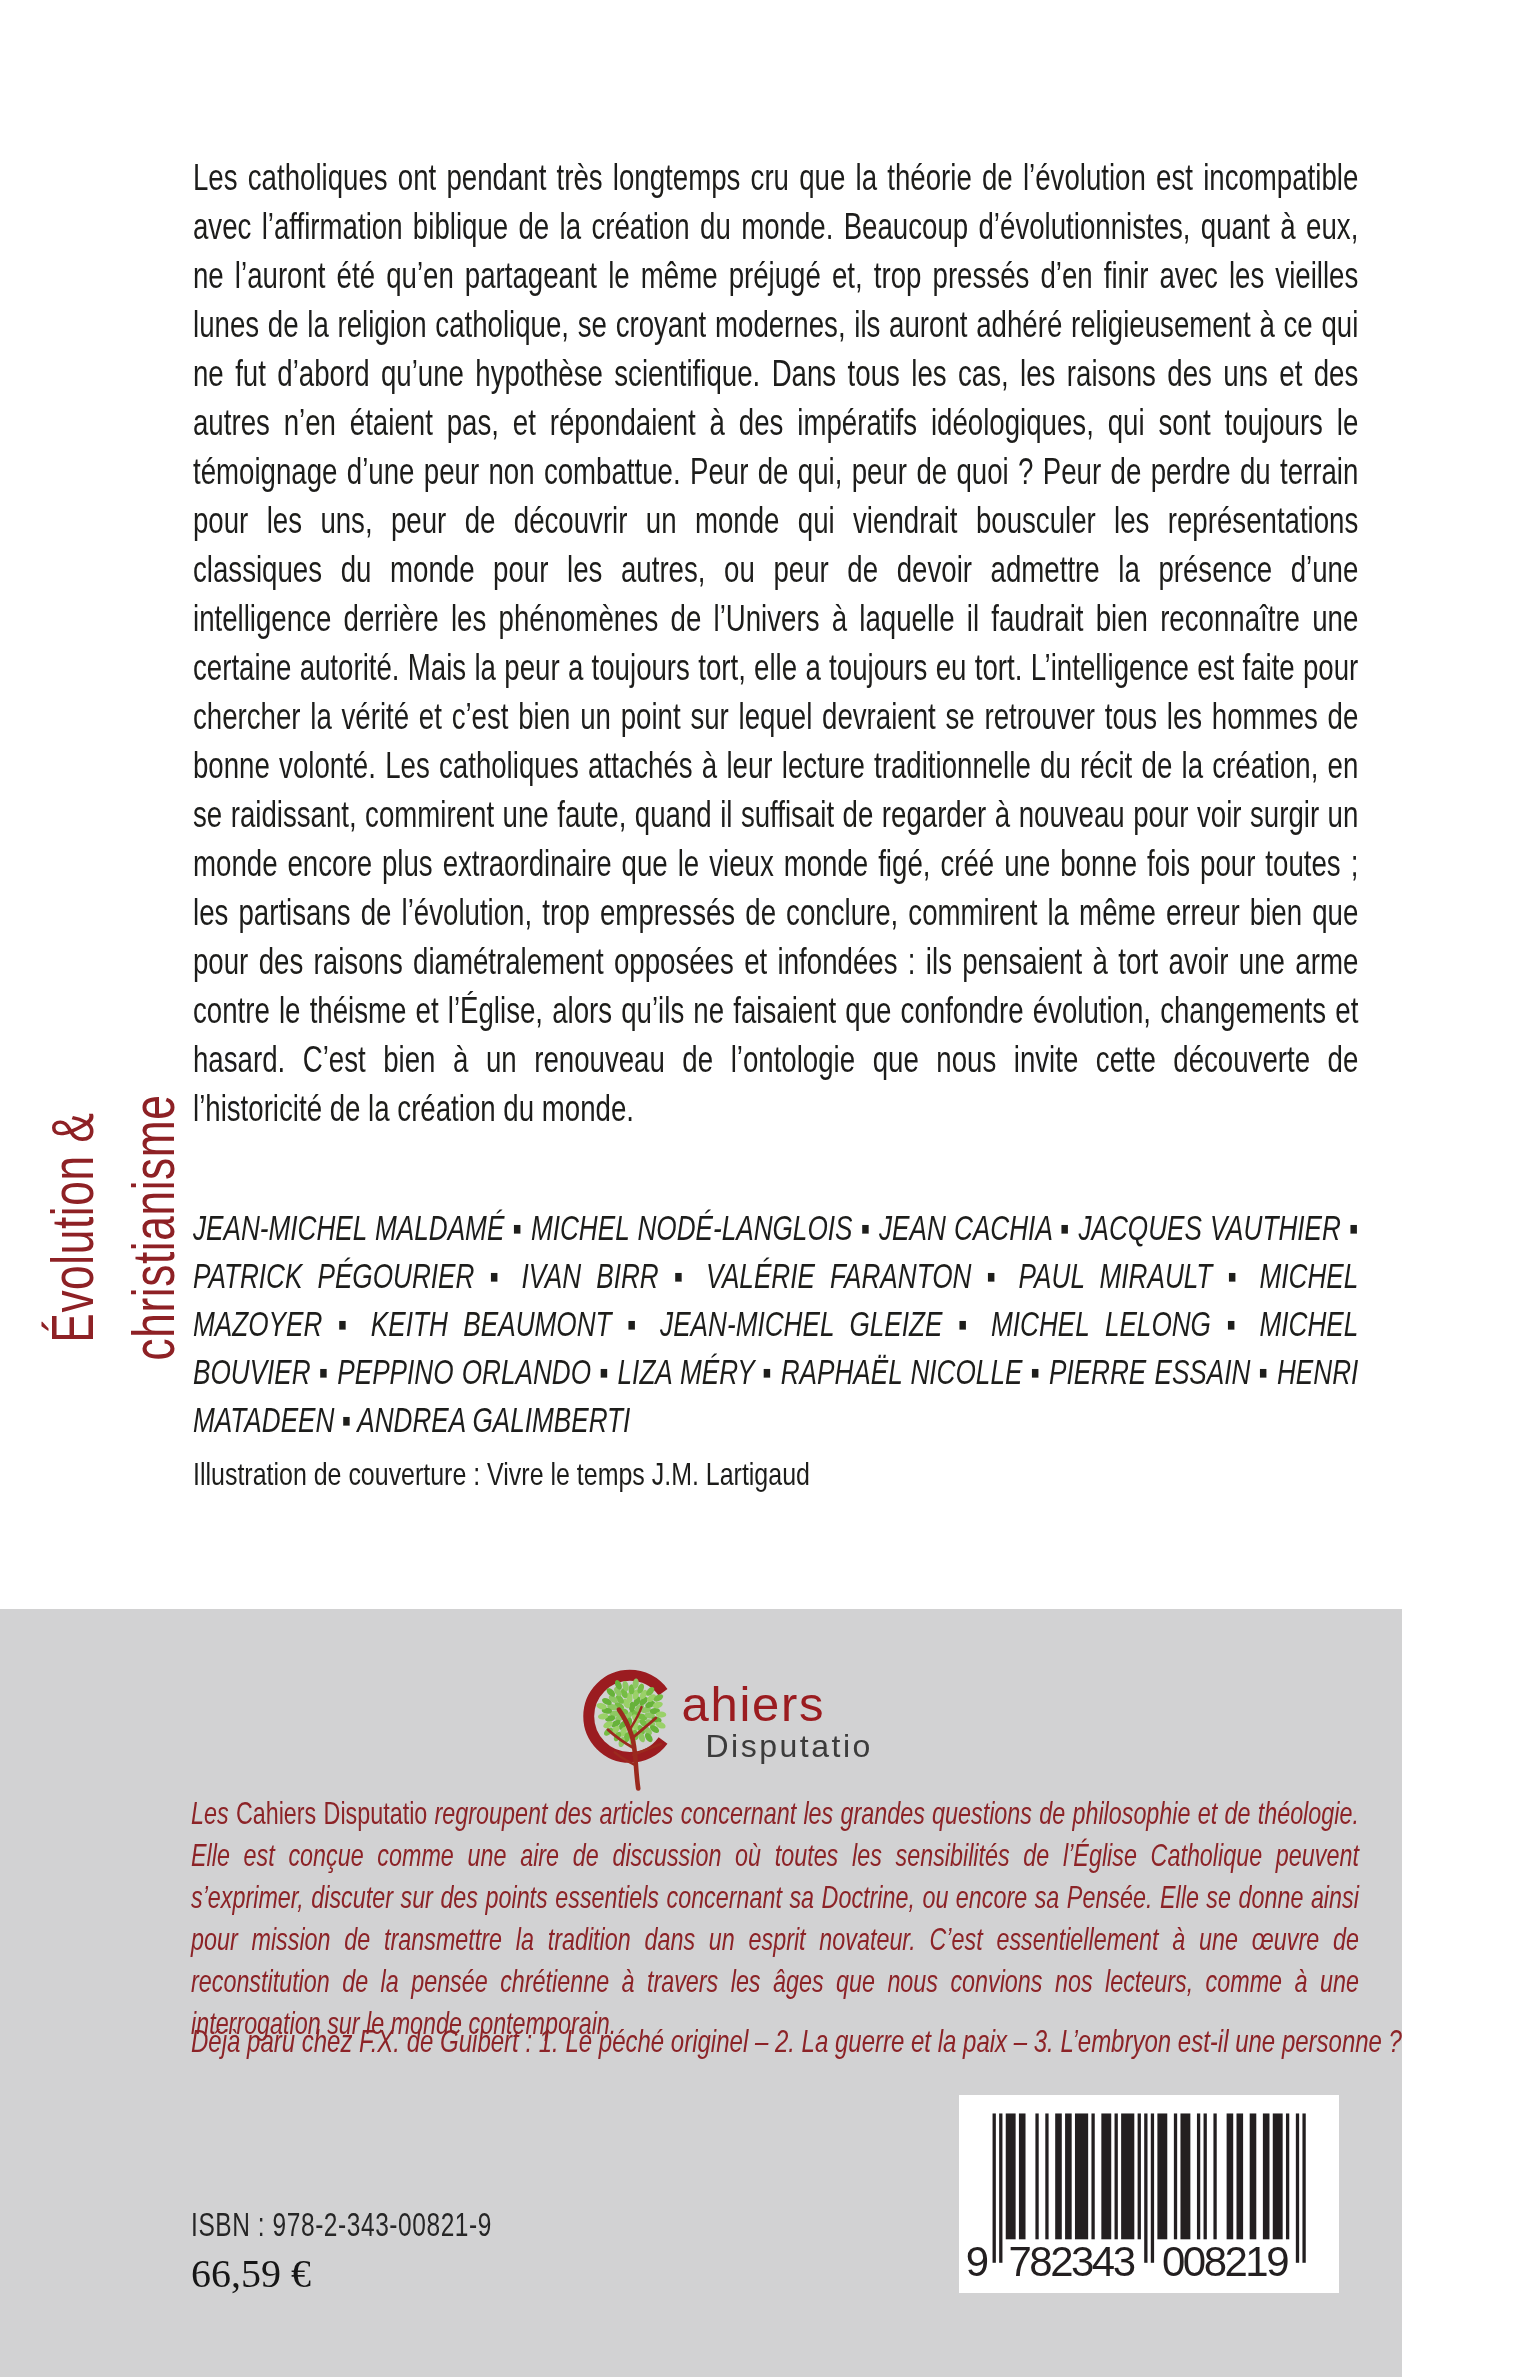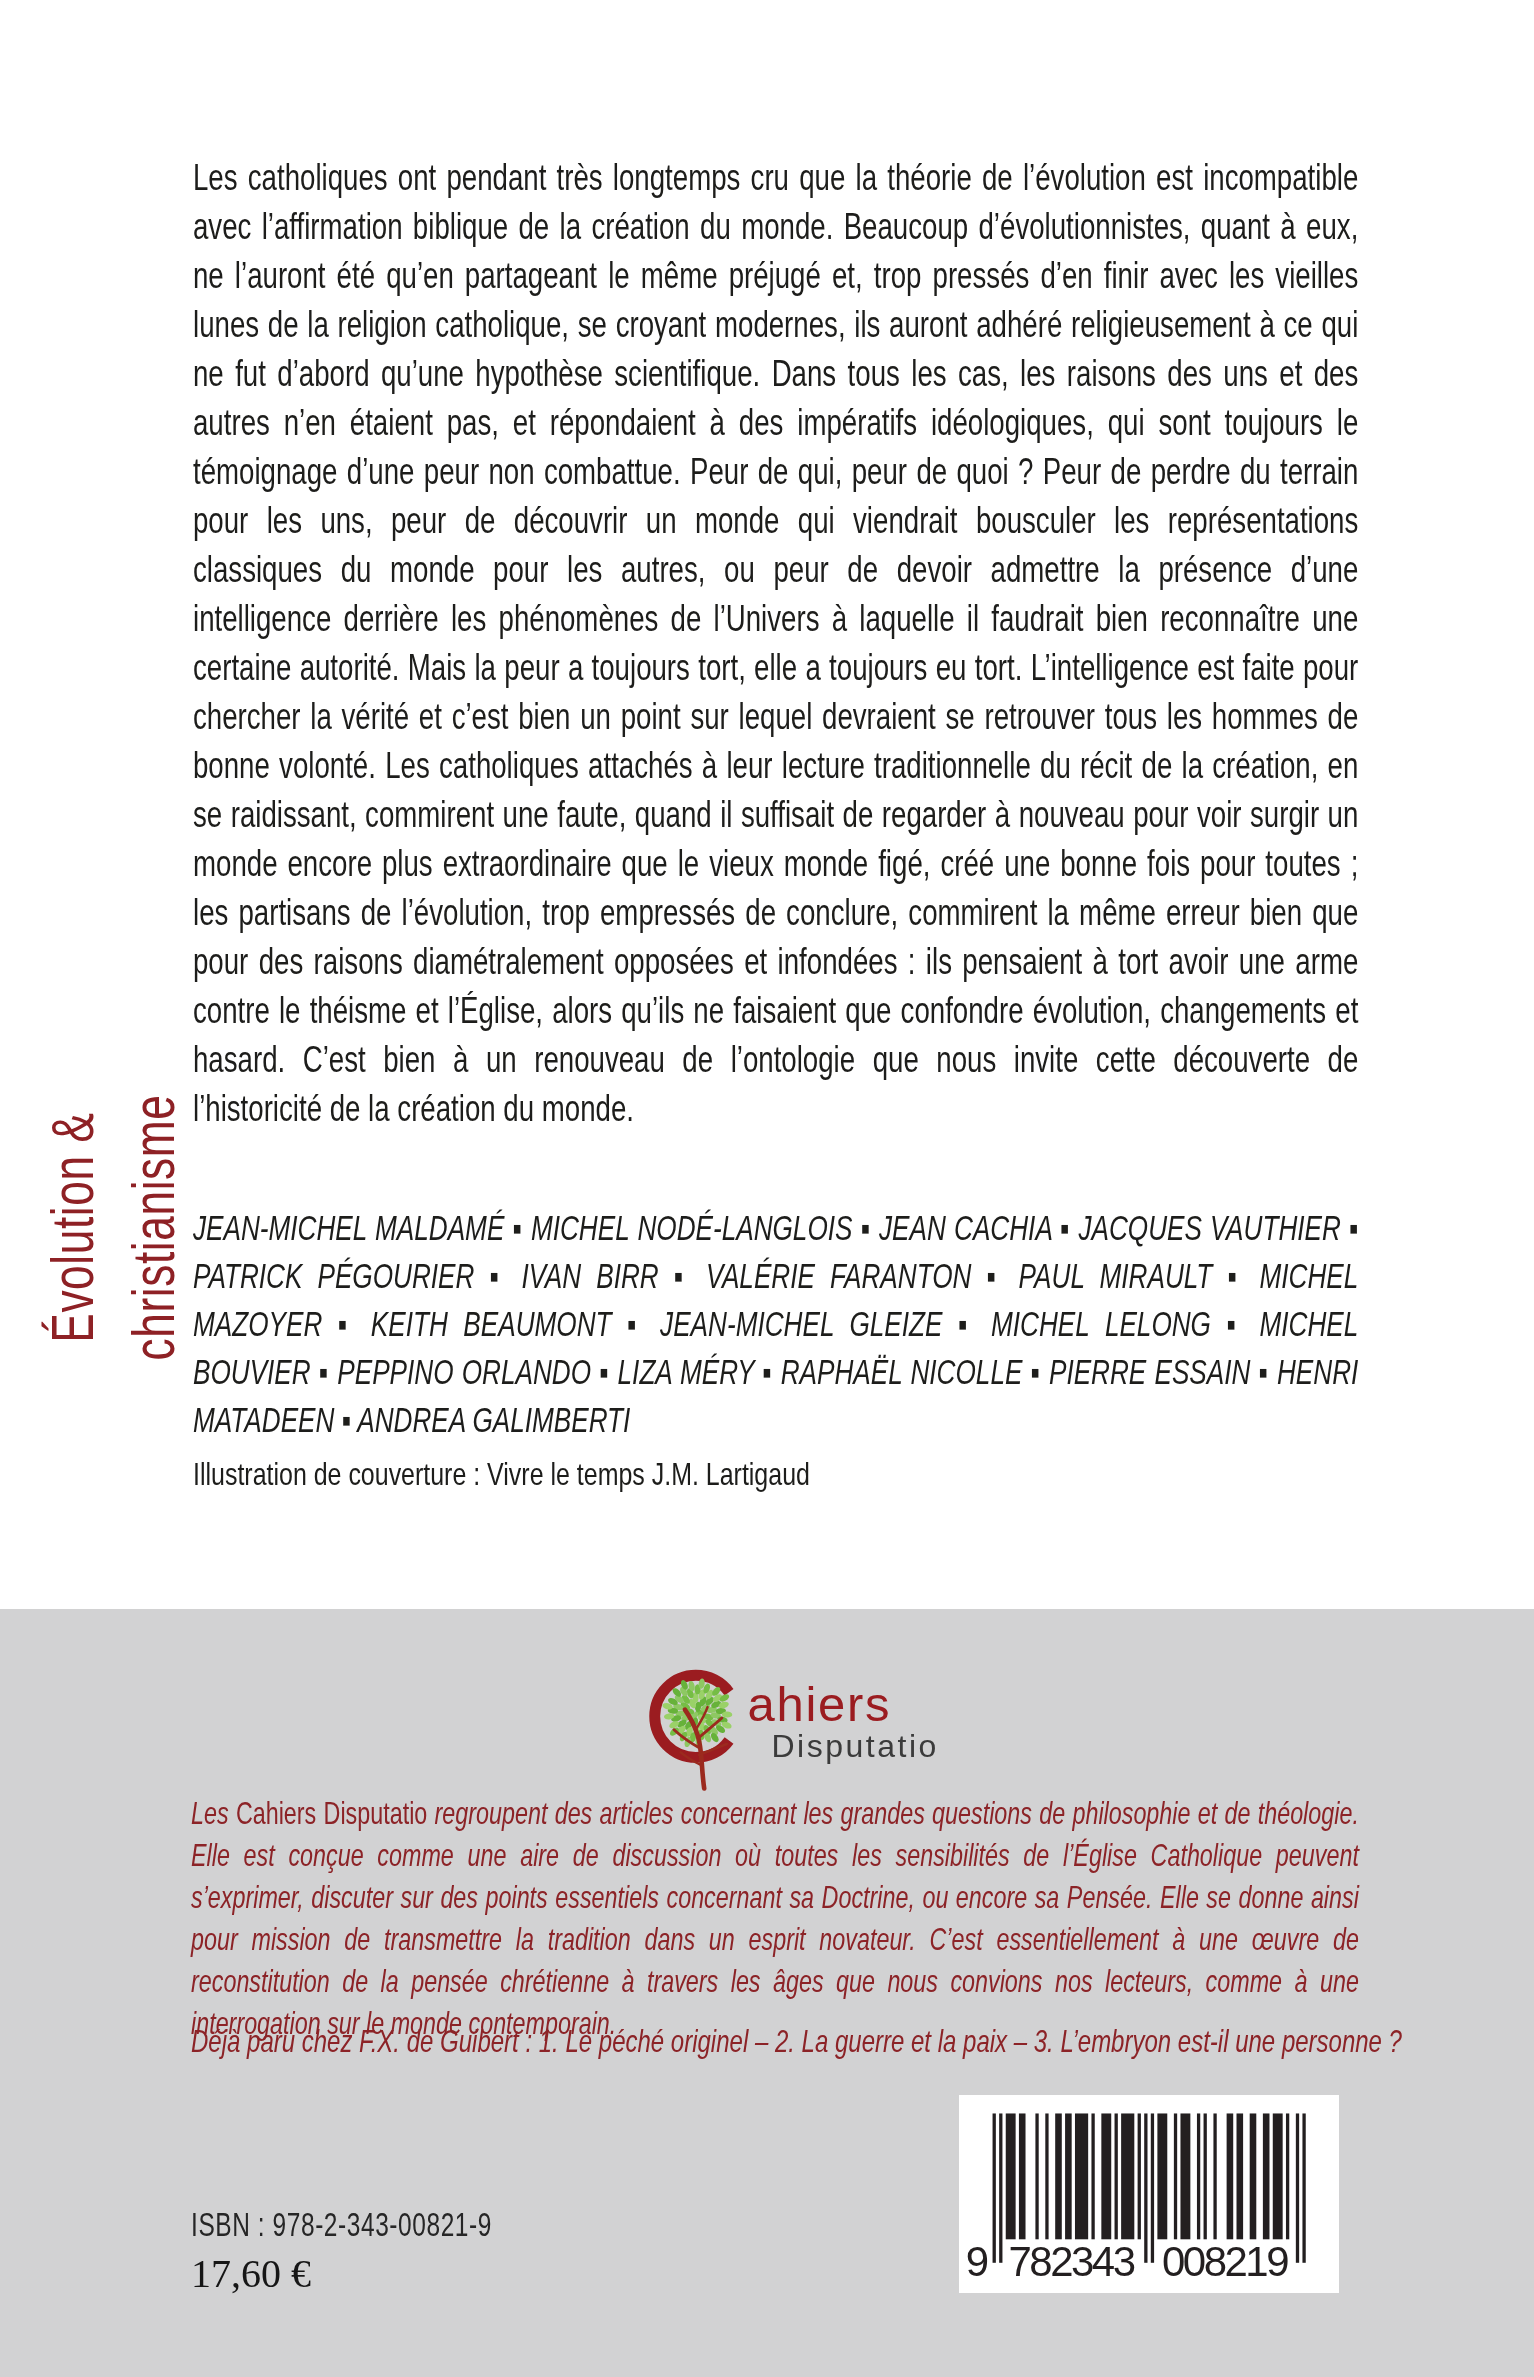--- a/index.html
+++ b/index.html
@@ -27,21 +27,21 @@
     transform:scaleX(0.747); transform-origin:top left;
     font-size:35px; line-height:48px; font-style:italic; text-align:justify;
   }
   
   .credit {
     position:absolute; left:193px; top:1456px; white-space:nowrap;
     transform:scaleX(0.78); transform-origin:top left; font-size:32px;
   }
   
   .band {
-    position:absolute; left:0; top:1609px; width:1534px; height:768px;
+    position:absolute; left:0; top:1609px; width:1402px; height:768px;
     background:var(--band_gray,#d2d2d3);
   }
   .logo {
     position:absolute; left:50%; top:57px; transform:translateX(-50%);
     width:243px; height:138px;
   }
   .logo svg { position:absolute; left:0; top:0; }
   .logo-ahiers {
     position:absolute; left:102px; top:10px; font-size:49px; letter-spacing:1.7px;
     color:var(--logo_red,#9b1c20);
@@ -177,21 +177,21 @@
       <span class="logo-ahiers">ahiers</span>
       <span class="logo-disputatio">Disputatio</span>
     </div>
 
     <p class="series-intro"><em>Les </em><span class="brand">Cahiers Disputatio</span><em> regroupent des articles concernant les grandes questions de philosophie et de théologie. Elle est conçue comme une aire de discussion où toutes les sensibilités de l’Église Catholique peuvent s’exprimer, discuter sur des points essentiels concernant sa Doctrine, ou encore sa Pensée. Elle se donne ainsi pour mission de transmettre la tradition dans un esprit novateur. C’est essentiellement à une œuvre de reconstitution de la pensée chrétienne à travers les âges que nous convions nos lecteurs, comme à une interrogation sur le monde contemporain.</em></p>
 
     <p class="previous">Déjà paru chez F.X. de Guibert : 1. Le péché originel – 2. La guerre et la paix – 3. L’embryon est-il une personne ?</p>
 
     <div class="isbn">ISBN : 978-2-343-00821-9</div>
 
-    <div class="price">17,60 €</div>
+    <div class="price">66,59 €</div>
 
     <div class="barcode-box">
       <svg width="380" height="198" viewBox="0 0 453 236">
         <g id="barcode-bars">
             <rect x="40.00" y="22" width="3.93" height="178" fill="#231f20"></rect>
             <rect x="47.86" y="22" width="3.93" height="178" fill="#231f20"></rect>
             <rect x="55.72" y="22" width="11.79" height="150" fill="#231f20"></rect>
             <rect x="71.44" y="22" width="7.86" height="150" fill="#231f20"></rect>
             <rect x="91.09" y="22" width="3.93" height="150" fill="#231f20"></rect>
             <rect x="102.88" y="22" width="3.93" height="150" fill="#231f20"></rect>

